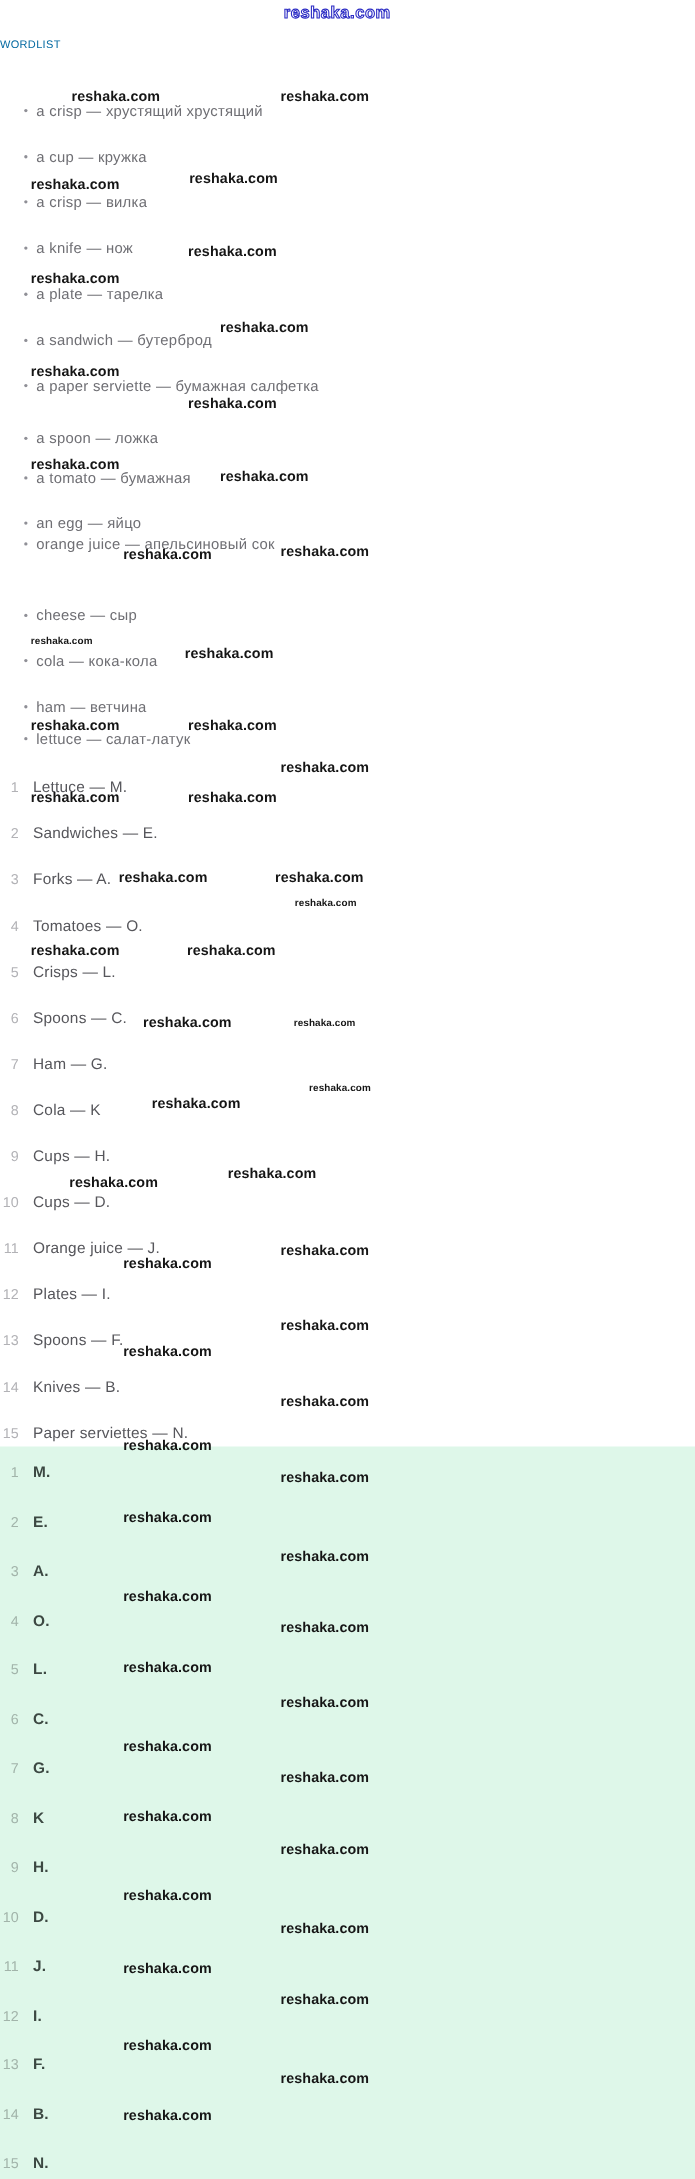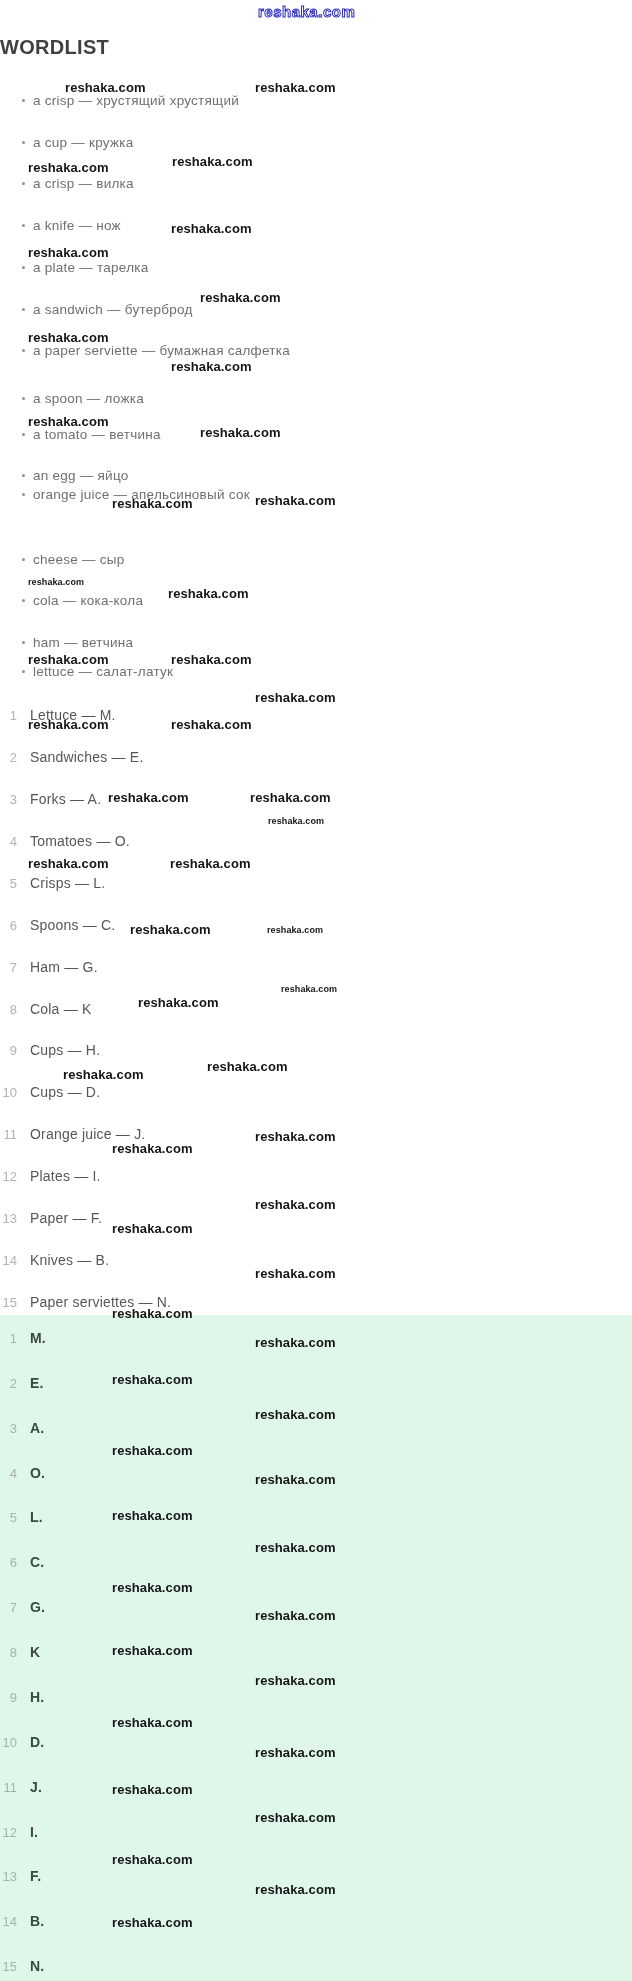--- a/index.html
+++ b/index.html
@@ -8,22 +8,22 @@
     font-family:"Liberation Sans", sans-serif; overflow:hidden;
   }
   .green-band { position:absolute; left:0; top:1315px; width:632px; height:666px; background:#def7e9; }
 
   .wm-blue {
     position:absolute; left:258px; top:3px; font-size:15px; font-weight:700;
     letter-spacing:.5px; color:transparent; -webkit-text-stroke:1px #2b2bc4;
     white-space:nowrap; z-index:5;
   }
   .title {
-    position:absolute; left:0; top:36px; font-size:20px; font-weight:700;
-    color:#404040; letter-spacing:.3px; z-index:2;
+    position:absolute; left:0; top:36px; font-size:10px; font-weight:400;
+    color:#0369a1; letter-spacing:.3px; z-index:2;
   }
   .wm {
     position:absolute; color:#151515; font-size:13px; font-weight:600;
     letter-spacing:.1px; white-space:nowrap; z-index:4;
   }
   .wm-sm { font-size:9px; }
 
   .bullet-list { position:absolute; left:0; top:93px; width:632px; z-index:2; }
   .brow { position:absolute; left:0; padding-left:33px; font-size:13.5px;
           color:#6f6f74; letter-spacing:.25px; white-space:nowrap; }
@@ -55,21 +55,21 @@
 
 <div class="bullet-list">
   <div class="brow" style="top:0"><span class="dot"></span><span>a crisp — хрустящий хрустящий</span></div>
   <div class="brow" style="top:41.7px"><span class="dot"></span><span>a cup — кружка</span></div>
   <div class="brow" style="top:83.4px"><span class="dot"></span><span>a crisp — вилка</span></div>
   <div class="brow" style="top:125.1px"><span class="dot"></span><span>a knife — нож</span></div>
   <div class="brow" style="top:166.8px"><span class="dot"></span><span>a plate — тарелка</span></div>
   <div class="brow" style="top:208.5px"><span class="dot"></span><span>a sandwich — бутерброд</span></div>
   <div class="brow" style="top:250.2px"><span class="dot"></span><span>a paper serviette — бумажная салфетка</span></div>
   <div class="brow" style="top:298px"><span class="dot"></span><span>a spoon — ложка</span></div>
-  <div class="brow" style="top:333.6px"><span class="dot"></span><span>a tomato — ветчина</span></div>
+  <div class="brow" style="top:333.6px"><span class="dot"></span><span>a tomato — бумажная</span></div>
   <div class="brow" style="top:375.3px"><span class="dot"></span><span>an egg — яйцо</span></div>
   <div class="brow" style="top:394px"><span class="dot"></span><span>orange juice — апельсиновый сок</span></div>
   <div class="brow" style="top:458.7px"><span class="dot"></span><span>cheese — сыр</span></div>
   <div class="brow" style="top:500.4px"><span class="dot"></span><span>cola — кока-кола</span></div>
   <div class="brow" style="top:542.1px"><span class="dot"></span><span>ham — ветчина</span></div>
   <div class="brow" style="top:571px"><span class="dot"></span><span>lettuce — салат-латук</span></div>
 </div>
 
 <div class="match-list">
   <div class="nrow" style="top:0">
@@ -115,21 +115,21 @@
   <div class="nrow" style="top:419.3px">
       <span class="num">11</span>
       <span class="txt">Orange juice — J.</span>
     </div>
   <div class="nrow" style="top:461.2px">
       <span class="num">12</span>
       <span class="txt">Plates — I.</span>
     </div>
   <div class="nrow" style="top:503.2px">
       <span class="num">13</span>
-      <span class="txt">Paper — F.</span>
+      <span class="txt">Spoons — F.</span>
     </div>
   <div class="nrow" style="top:545.1px">
       <span class="num">14</span>
       <span class="txt">Knives — B.</span>
     </div>
   <div class="nrow" style="top:587px">
       <span class="num">15</span>
       <span class="txt">Paper serviettes — N.</span>
     </div>
 </div>

